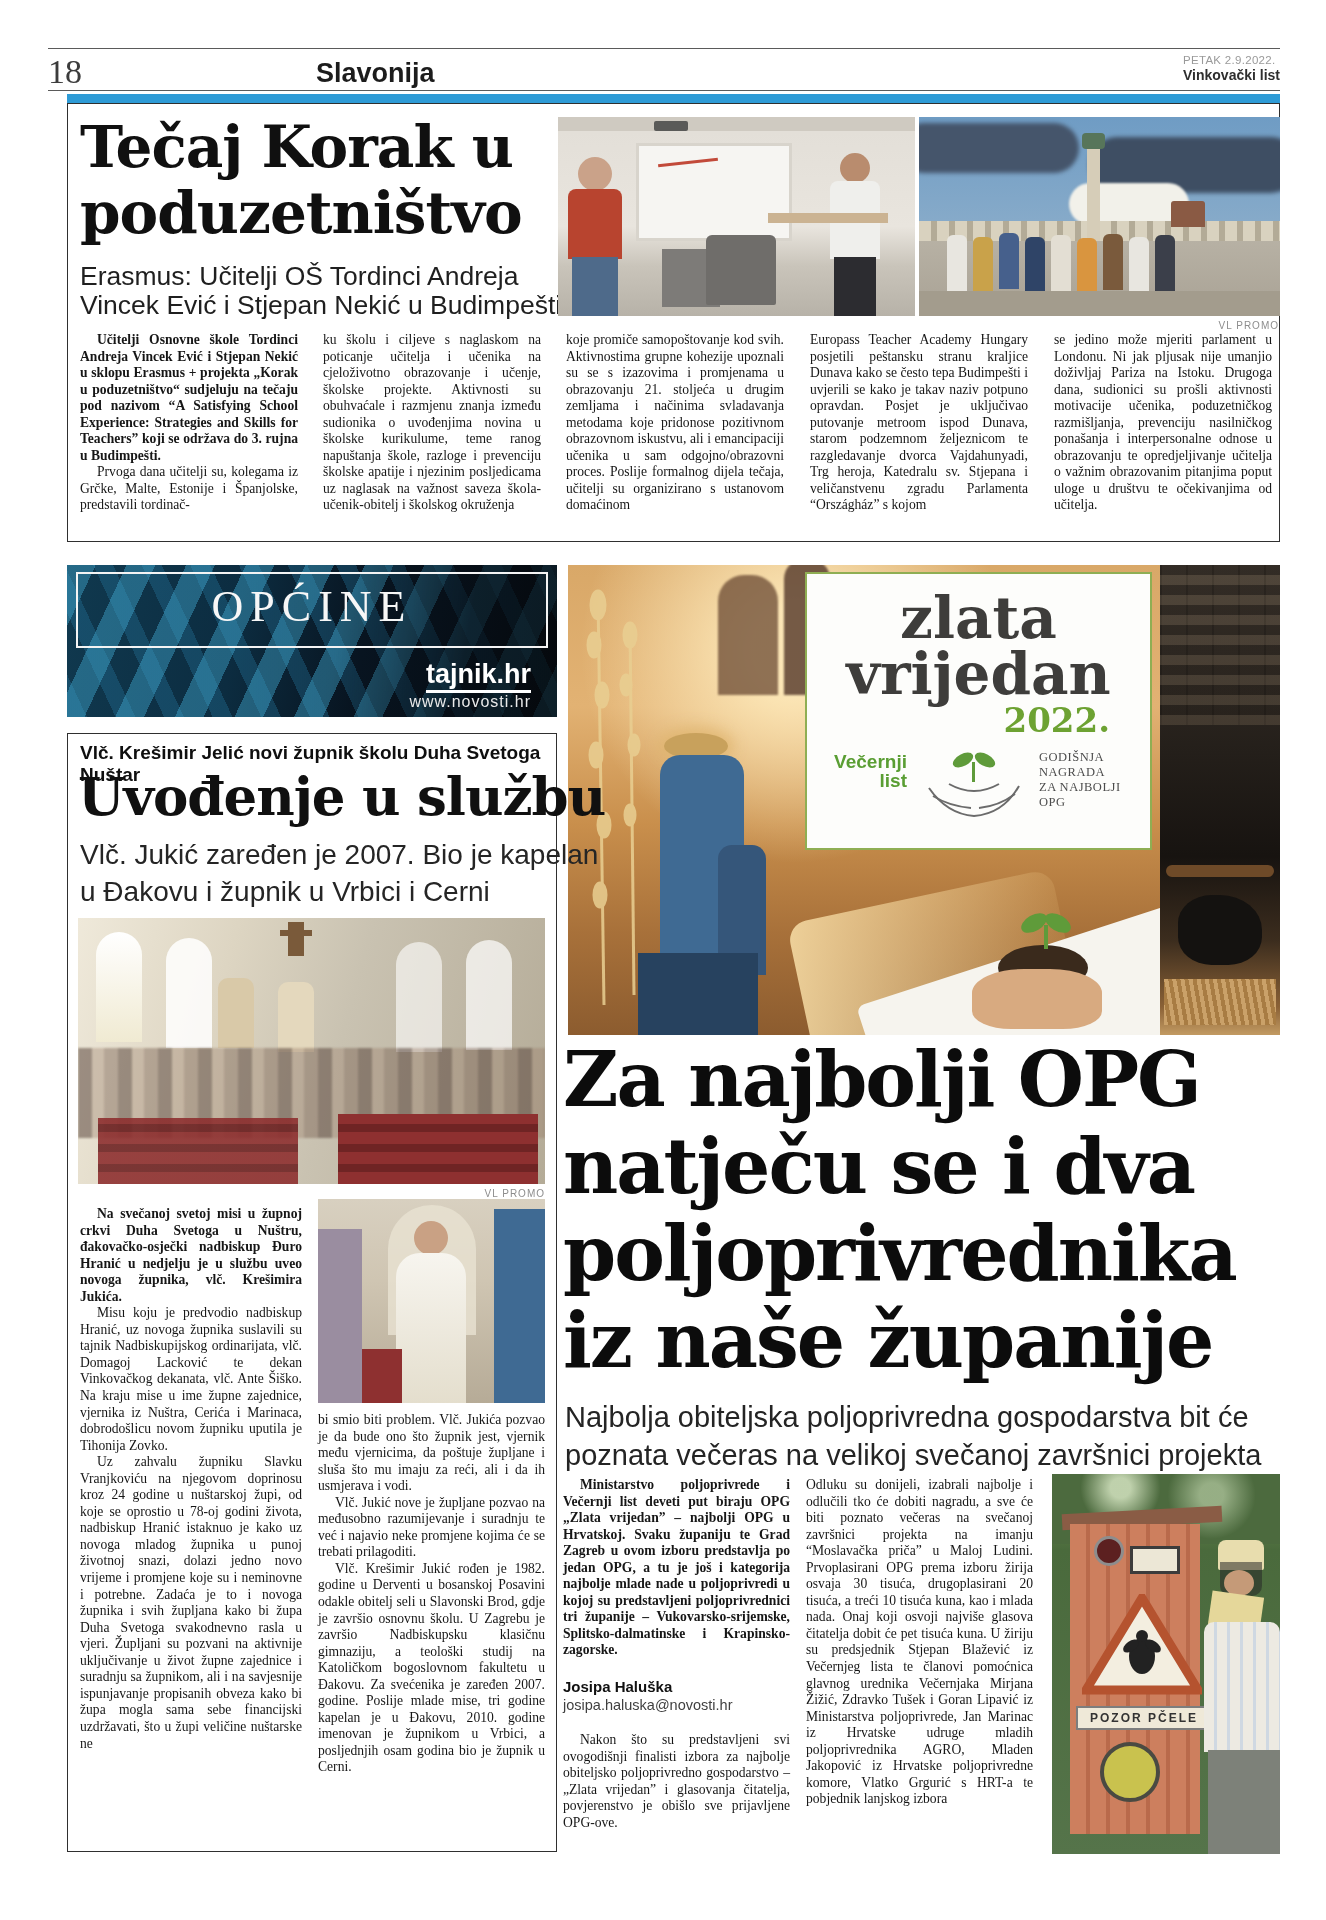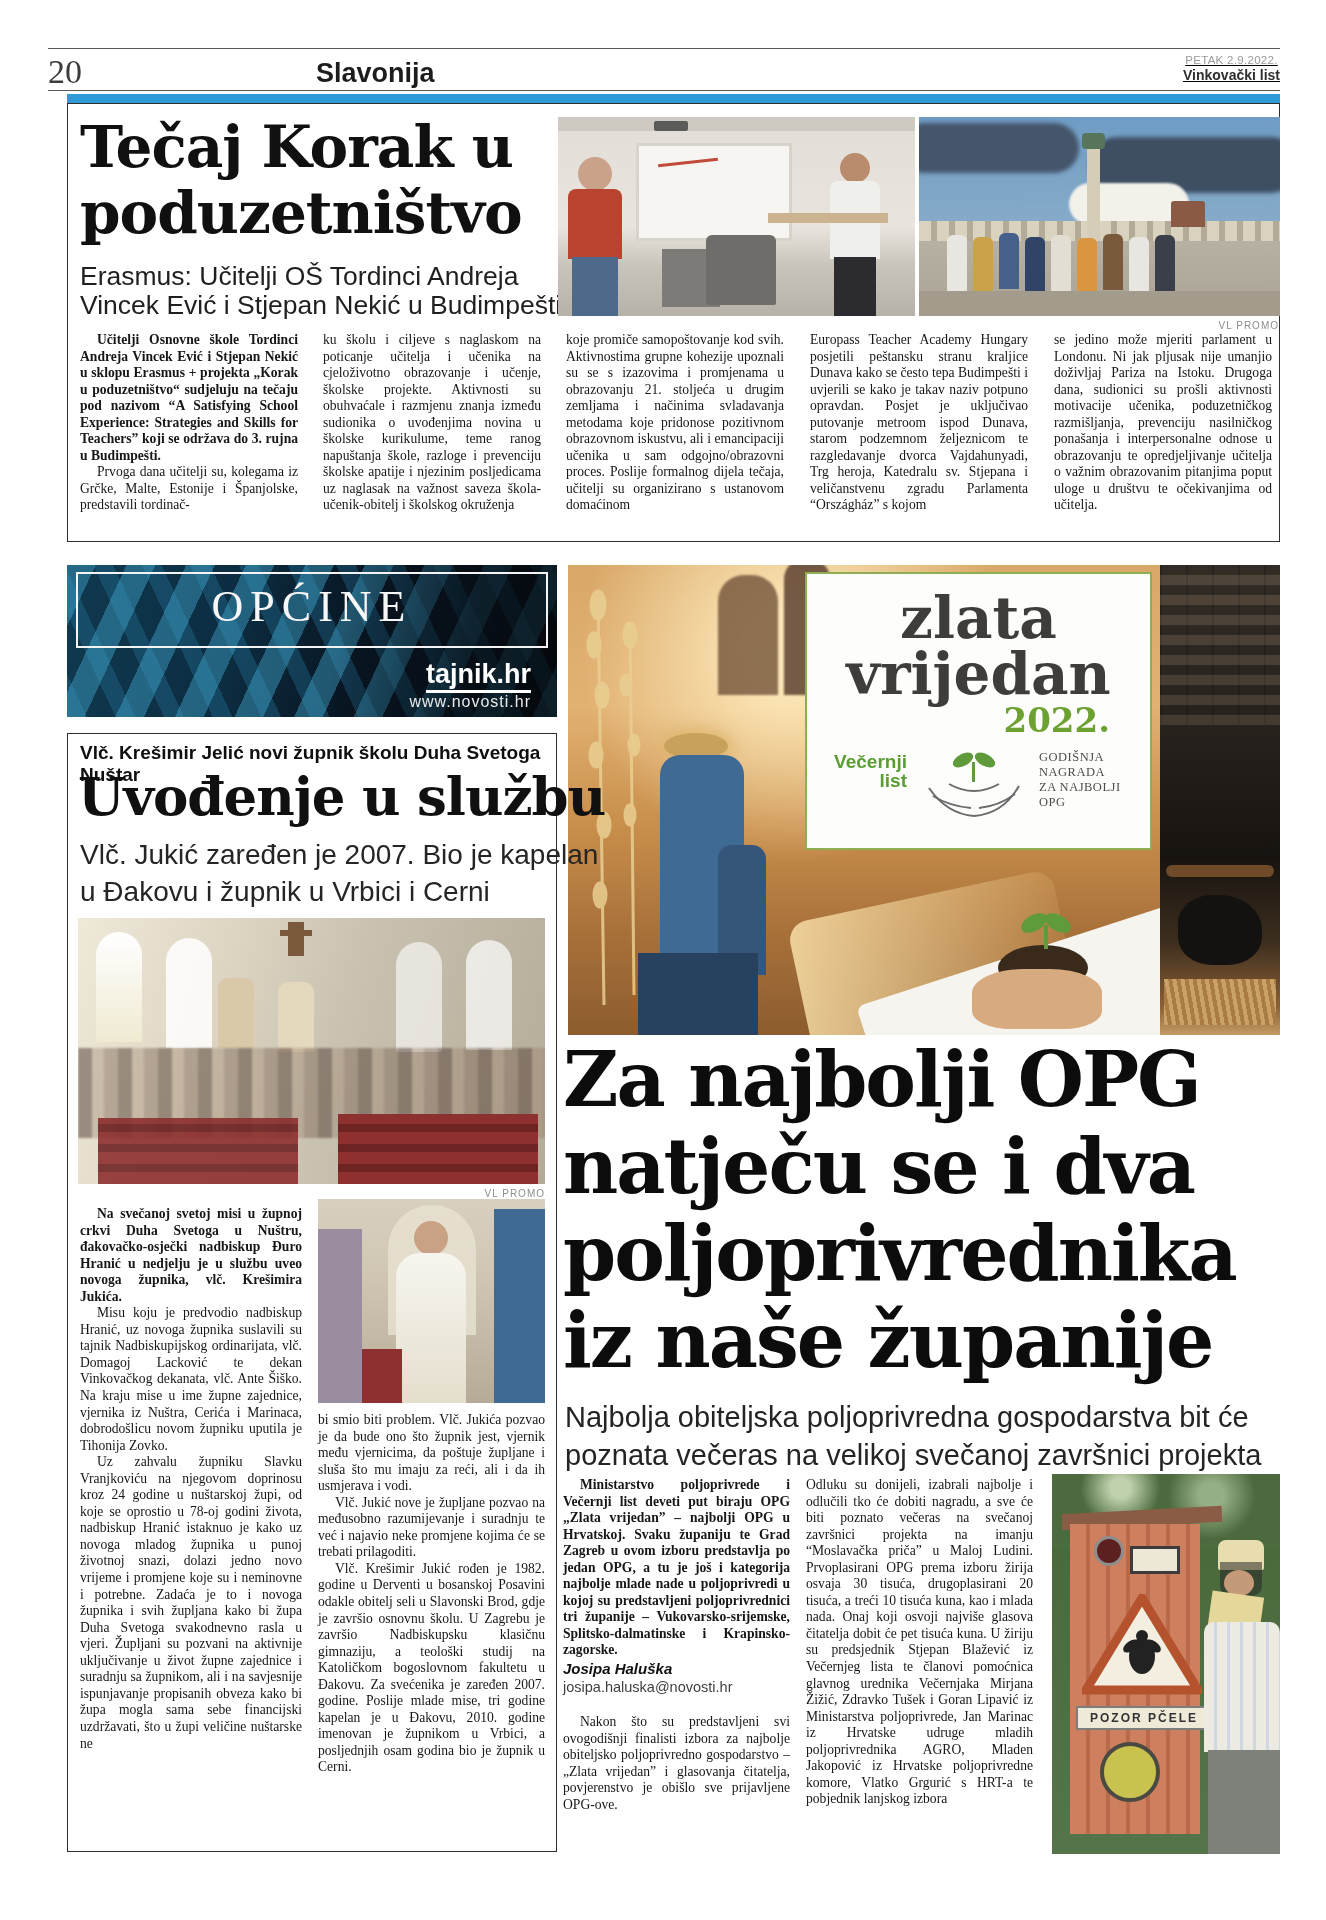--- a/index.html
+++ b/index.html
@@ -4,21 +4,21 @@
 <style>
   html,body{margin:0;padding:0;background:#ffffff;}
   .page{position:relative;width:1326px;height:1920px;background:#fff;overflow:hidden;
         font-family:"Liberation Serif",serif;}
   .abs{position:absolute;}
   .rule{position:absolute;background:#5a5a5a;height:1px;}
   .bluebar{position:absolute;background:#2e9bd6;}
   .box{position:absolute;border:1px solid #2f2f2f;background:#fff;}
   .pagenum{font:400 34px/34px "Liberation Serif",serif;color:#3c3c3c;}
   .section{font:700 27px/27px "Liberation Sans",sans-serif;color:#1c1c1c;}
-  .dateblk{text-align:center;font-family:"Liberation Sans",sans-serif;text-decoration:underline;}
+  .dateblk{text-align:left;font-family:"Liberation Sans",sans-serif;}
   .dateblk .d1{font:400 11.5px/14px "Liberation Sans",sans-serif;color:#9a9a9a;letter-spacing:.3px;}
   .dateblk .d2{font:700 14px/16px "Liberation Sans",sans-serif;color:#2e2e2e;}
   .h1{font-family:"DejaVu Serif","Liberation Serif",serif;font-weight:700;color:#101010;
       font-size:58px;line-height:66px;letter-spacing:-1px;}
   .sub1{font:400 26.5px/29px "Liberation Sans",sans-serif;color:#1f1f1f;}
   .kicker{font:700 19px/22px "Liberation Sans",sans-serif;color:#0f0f0f;}
   .h2{font-family:"DejaVu Serif","Liberation Serif",serif;font-weight:700;color:#101010;
       font-size:53px;line-height:56px;letter-spacing:-1px;}
   .sub2{font:400 28px/37px "Liberation Sans",sans-serif;color:#252525;}
   .h3line{font-family:"DejaVu Serif","Liberation Serif",serif;font-weight:700;color:#0c0c0c;
@@ -57,21 +57,21 @@
       font-size:34px;line-height:36px;text-align:right;padding-right:40px;}
   .card .vl{font:700 19px/19px "Liberation Sans",sans-serif;color:#5a9e33;text-align:right;}
   .card .aw{font:400 12.5px/15px "Liberation Serif",serif;color:#4c4c4c;letter-spacing:.5px;}
 </style>
 </head>
 <body>
 
 <div class="page">
 
   <div class="rule" style="left:48px;top:48px;width:1232px;"></div>
-  <div class="abs pagenum" style="left:48px;top:55px;">20</div>
+  <div class="abs pagenum" style="left:48px;top:55px;">18</div>
   <div class="abs section" style="left:316px;top:60px;">Slavonija</div>
   <div class="abs dateblk" style="right:46px;top:53px;">
     <div class="d1">PETAK 2.9.2022.</div>
     <div class="d2">Vinkovački list</div>
   </div>
   <div class="rule" style="left:48px;top:90px;width:1232px;"></div>
   <div class="bluebar" style="left:67px;top:94px;width:1213px;height:9px;"></div>
 
   <div class="box" style="left:67px;top:103px;width:1211px;height:437px;"></div>
   <div class="abs h1" style="left:80px;top:114px;">Tečaj Korak u</div>
@@ -247,21 +247,21 @@
 
   <div class="abs h3line" style="left:563px;top:1123px;">natječu se i dva</div>
   <div class="abs h3line" style="left:563px;top:1036px;">Za najbolji OPG</div>
   <div class="abs h3line" style="left:563px;top:1210px;">poljoprivrednika</div>
   <div class="abs h3line" style="left:563px;top:1297px;">iz naše županije</div>
   <div class="abs sub3" style="left:565px;top:1398px;">Najbolja obiteljska poljoprivredna gospodarstva bit će</div>
   <div class="abs sub3" style="left:565px;top:1436px;">poznata večeras na velikoj svečanoj završnici projekta</div>
 
   <div class="col" style="left:563px;top:1477px;width:227px;height:375px;">
     <p class="lead ind">Ministarstvo poljoprivrede i Večernji list deveti put biraju OPG „Zlata vrijedan” – najbolji OPG u Hrvatskoj. Svaku županiju te Grad Zagreb u ovom izboru predstavlja po jedan OPG, a tu je još i kategorija najbolje mlade nade u poljoprivredi u kojoj su predstavljeni poljoprivrednici tri županije – Vukovarsko-srijemske, Splitsko-dalmatinske i Krapinsko-zagorske.</p>
-    <p style="font-style:italic;" class="byline">Josipa Haluška</p>
+    <p style="margin-top:18px;" class="byline">Josipa Haluška</p>
     <p class="email">josipa.haluska@novosti.hr</p>
     <p class="ind" style="margin-top:18px;">Nakon što su predstavljeni svi ovogodišnji finalisti izbora za najbolje obiteljsko poljoprivredno gospodarstvo – „Zlata vrijedan” i glasovanja čitatelja, povjerenstvo je obišlo sve prijavljene OPG-ove.</p>
   </div>
 
   <div class="col" style="left:806px;top:1477px;width:227px;height:375px;">
     <p>Odluku su donijeli, izabrali najbolje i odlučili tko će dobiti nagradu, a sve će biti poznato večeras na svečanoj završnici projekta na imanju “Moslavačka priča” u Maloj Ludini. Prvoplasirani OPG prema izboru žirija osvaja 30 tisuća, drugoplasirani 20 tisuća, a treći 10 tisuća kuna, kao i mlada nada. Onaj koji osvoji najviše glasova čitatelja dobit će pet tisuća kuna. U žiriju su predsjednik Stjepan Blažević iz Večernjeg lista te članovi pomoćnica glavnog urednika Večernjaka Mirjana Žižić, Zdravko Tušek i Goran Lipavić iz Ministarstva poljoprivrede, Jan Marinac iz Hrvatske udruge mladih poljoprivrednika AGRO, Mladen Jakopović iz Hrvatske poljoprivredne komore, Vlatko Grgurić s HRT-a te pobjednik lanjskog izbora</p>
   </div>
 
   <div class="ph" style="left:1052px;top:1474px;width:228px;height:380px;background:linear-gradient(180deg,#7da05e 0%,#5c7f46 12%,#4a6a3c 20%,#55744a 100%);">
     <div style="left:0;top:0;width:100%;height:70px;background:radial-gradient(circle at 30% 20%,rgba(220,235,200,.8) 0 10px,rgba(0,0,0,0) 40px),radial-gradient(circle at 70% 30%,rgba(200,220,180,.6) 0 12px,rgba(0,0,0,0) 44px),#4c6a3e;"></div>

